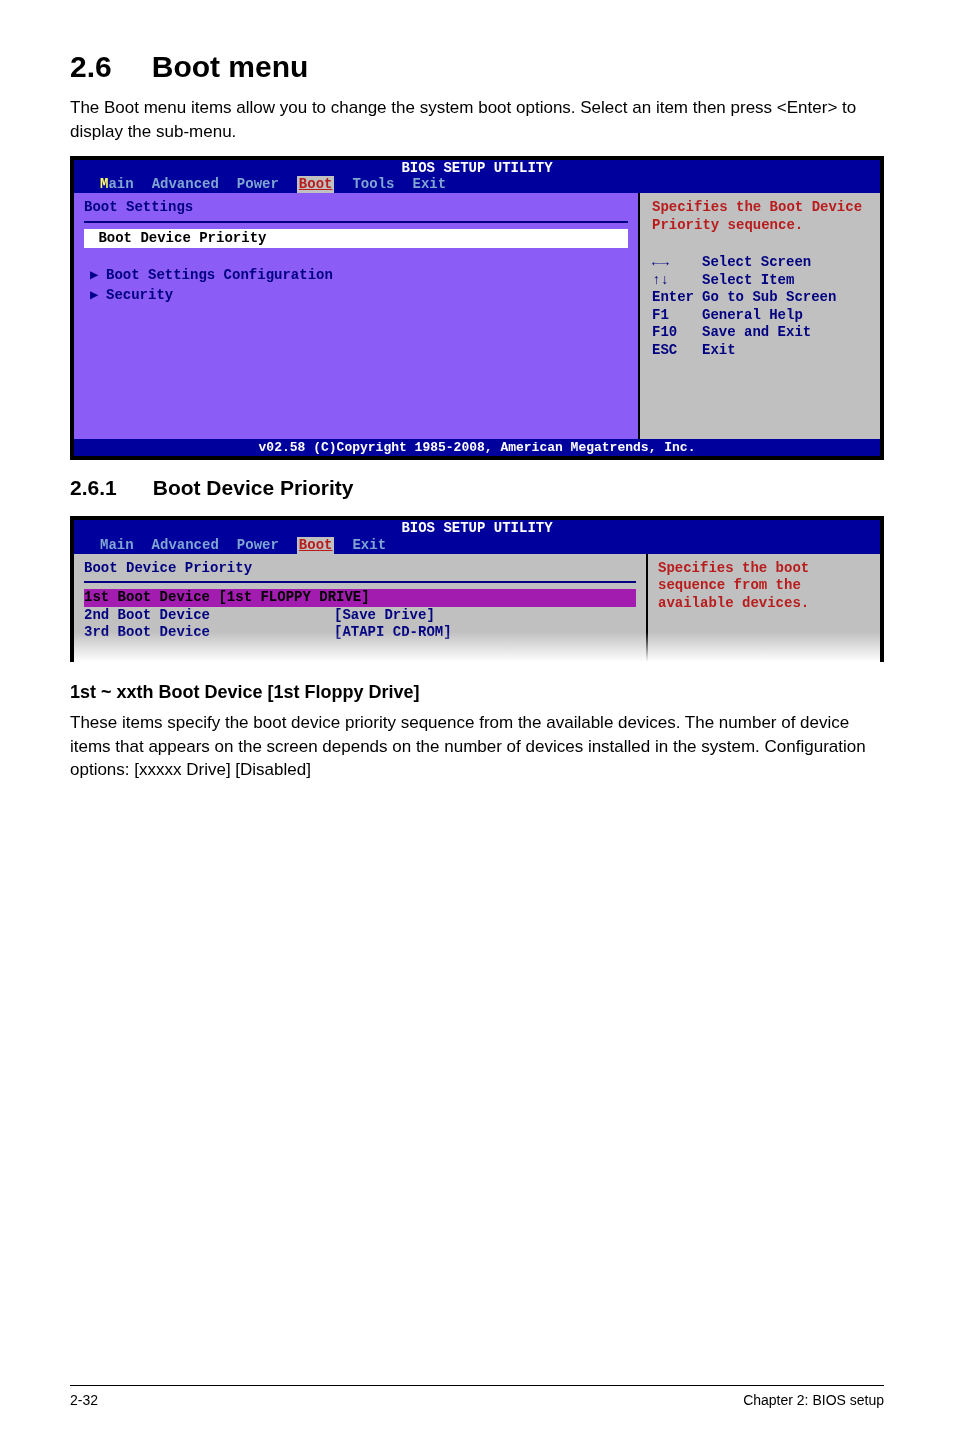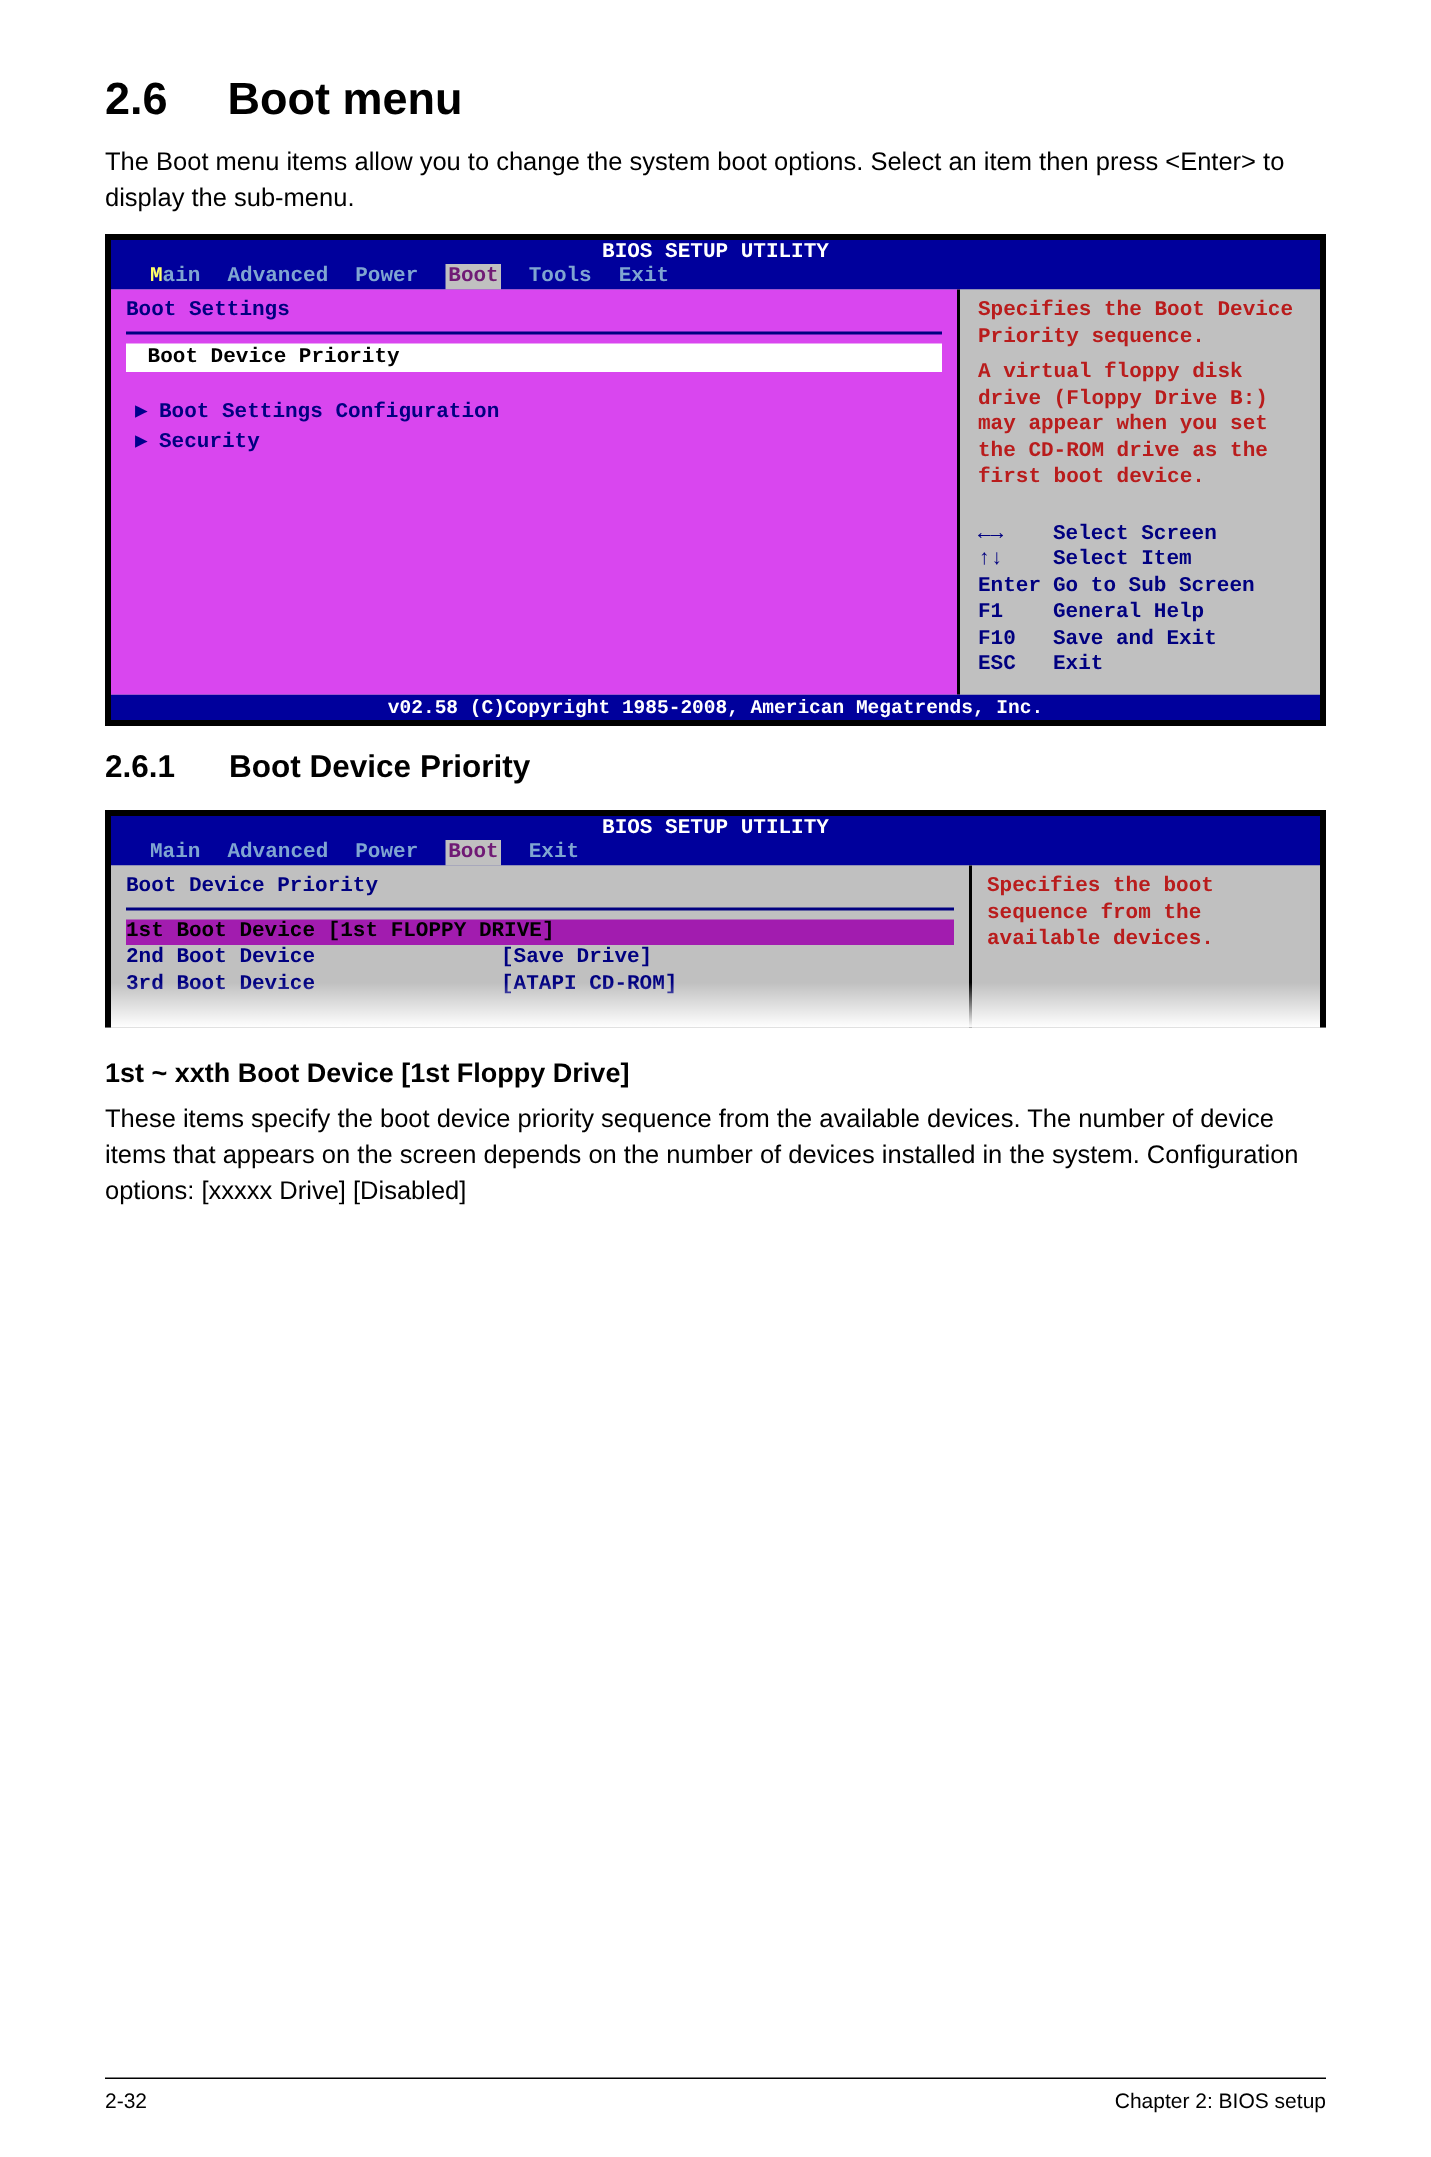--- a/index.html
+++ b/index.html
@@ -47,36 +47,37 @@
       color: #ffffff;
       text-align: center;
     }
     .bios-tabs {
       display: flex;
       gap: 18px;
       padding-left: 26px;
     }
     .tab-active {
       background: #c0c0c0;
-      color: #701a75;
+      color: #b91c1c;
       padding: 0 2px;
+      text-decoration: underline;
     }
     .tab-iconM {
       color: #ffff66;
     }
     .bios-body {
       display: flex;
       font-family: "Courier New", monospace;
       font-size: 14px;
       font-weight: bold;
       line-height: 1.25;
     }
     .bios-left {
       flex: 1;
-      background: #d946ef;
+      background: #8b5cf6;
       padding: 6px 10px 14px 10px;
       border-right: 2px solid #000;
     }
     .bios-right {
       width: 240px;
       background: #c0c0c0;
       padding: 6px 12px 10px 12px;
     }
     .heading-black {
       color: #000080;
@@ -224,21 +225,20 @@
       <div class="heading-black">Boot Settings</div>
       <hr class="hr-black">
       <div style="margin-top:2px"><span class="row-selected">&nbsp;<span>Boot Device Priority</span></span></div>
       <div style="height:18px"></div>
       <div class="row-item"><span class="arrow">▶</span><span>Boot Settings Configuration</span></div>
       <div class="row-item"><span class="arrow">▶</span><span>Security</span></div>
       <div style="height:120px"></div>
     </div>
     <div class="bios-right">
       <div class="help-green">Specifies the Boot Device Priority sequence.</div>
-      <div class="help-green" style="margin-top:6px">A virtual floppy disk drive (Floppy Drive B:) may appear when you set the CD-ROM drive as the first boot device.</div>
       <div class="help-keys">
         <div><span class="key-label">←→</span><span>Select Screen</span></div>
         <div><span class="key-label">↑↓</span><span>Select Item</span></div>
         <div><span class="key-label">Enter</span><span>Go to Sub Screen</span></div>
         <div><span class="key-label">F1</span><span>General Help</span></div>
         <div><span class="key-label">F10</span><span>Save and Exit</span></div>
         <div><span class="key-label">ESC</span><span>Exit</span></div>
       </div>
     </div>
   </div>

